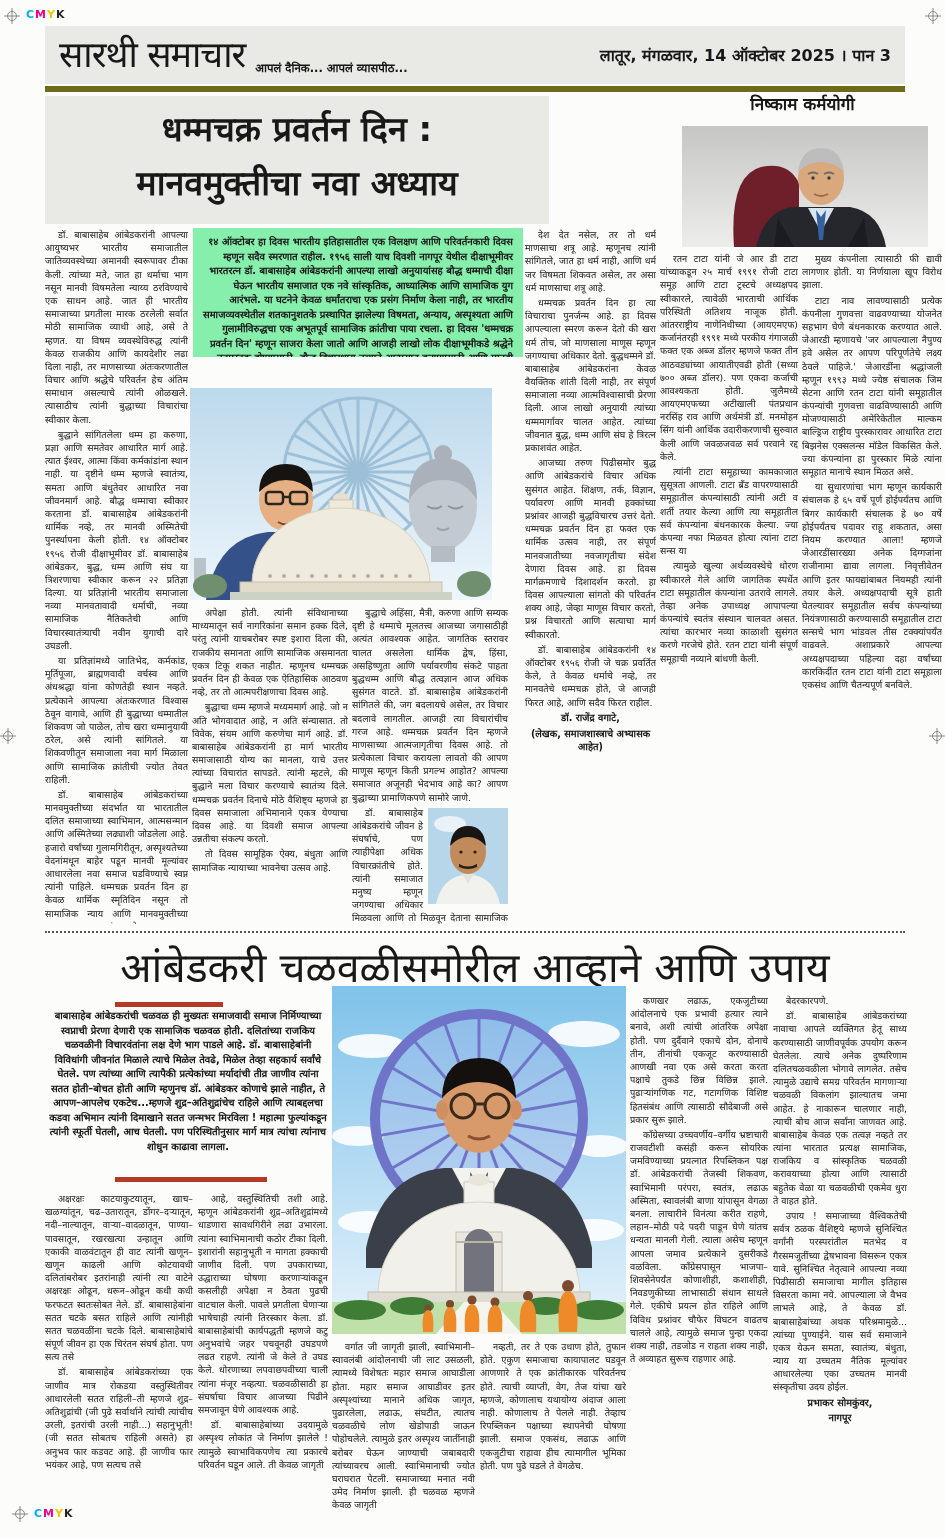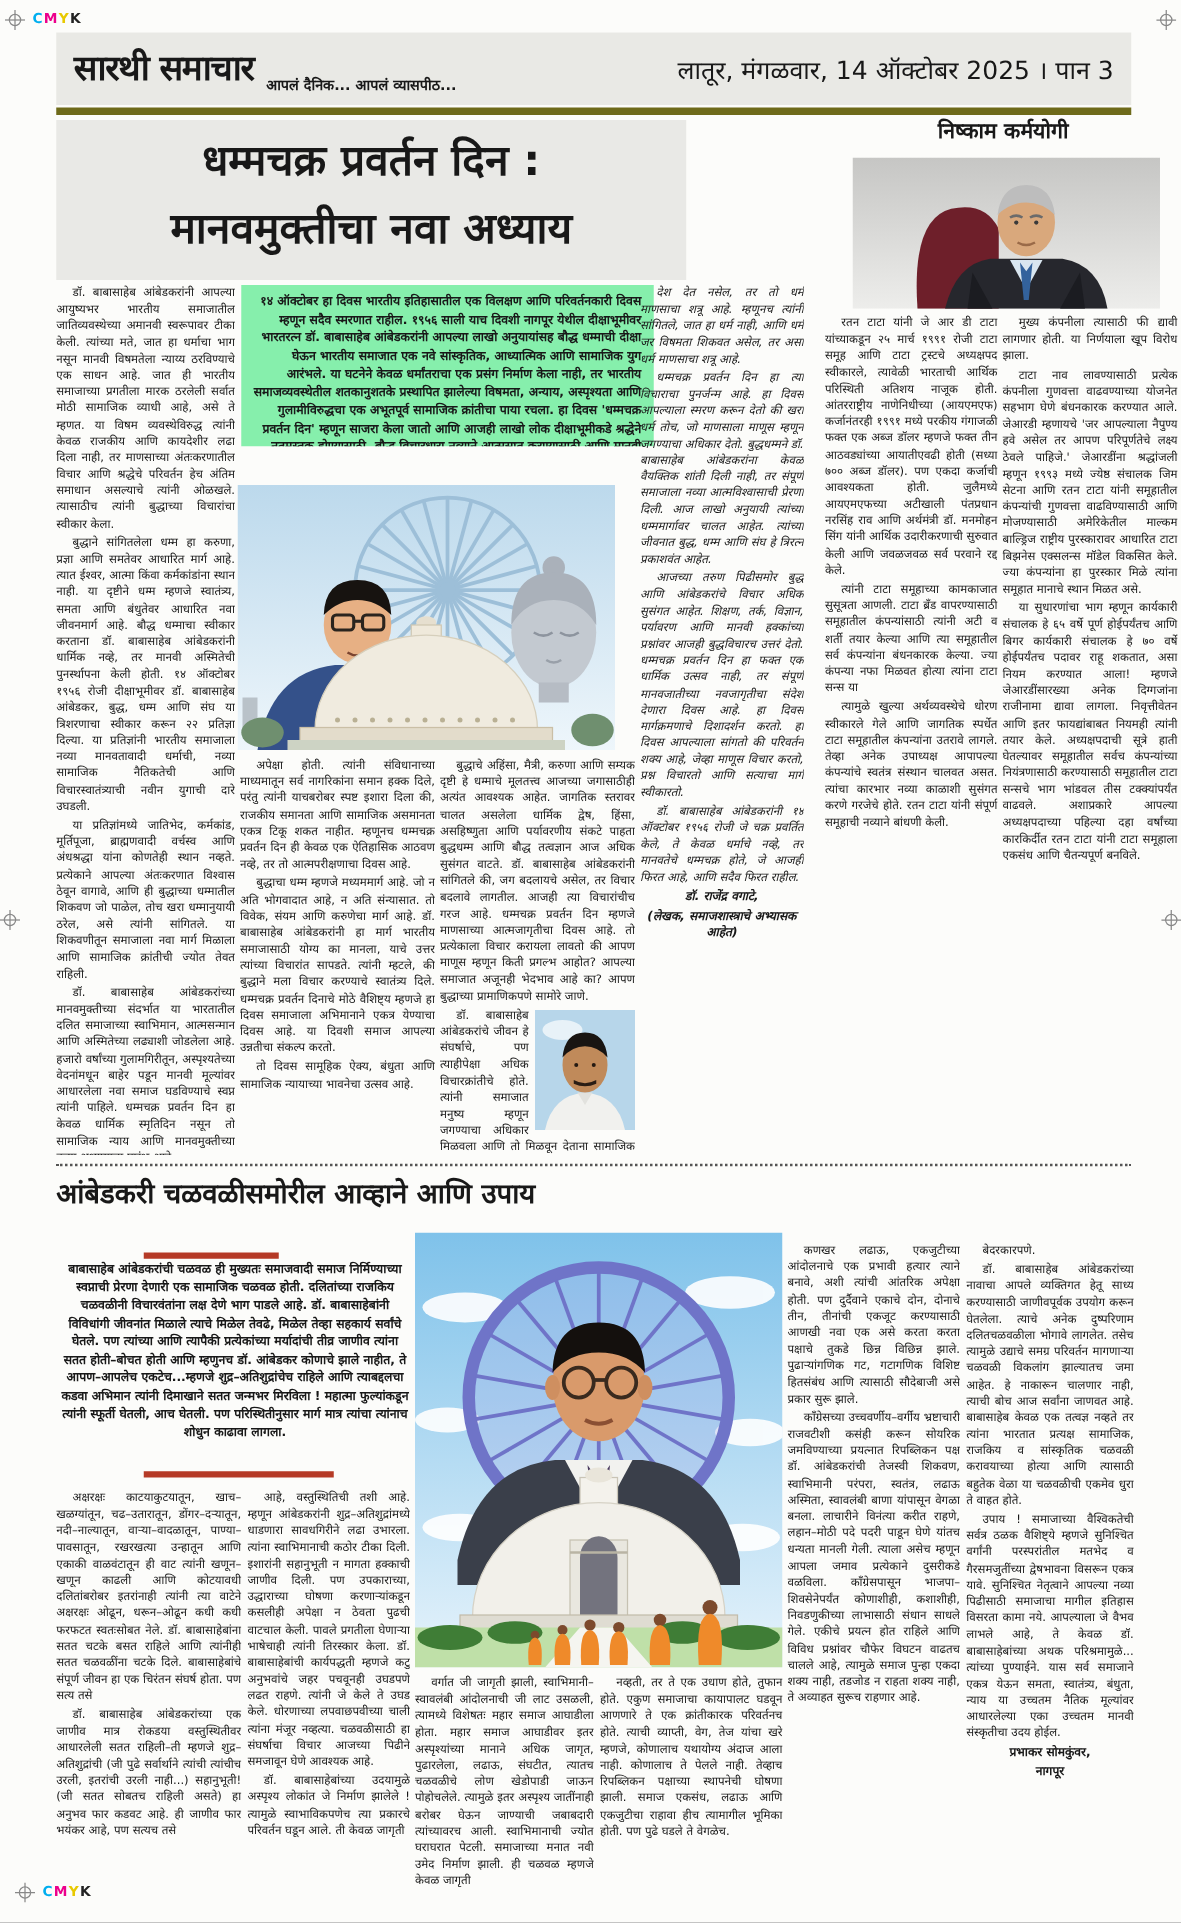--- a/index.html
+++ b/index.html
@@ -6,46 +6,46 @@
   .page{position:relative;width:945px;height:1538px;background:#fcfcfa;
         font-family:"DejaVu Sans",sans-serif;color:#181818;overflow:hidden;margin:0 auto;}
   .abs{position:absolute;}
   
   .cropmark svg{display:block;}
   .cmyk{font-size:11px;font-weight:bold;letter-spacing:1px;font-family:"DejaVu Sans",sans-serif;}
   .cmyk .c{color:#00aeef}.cmyk .m{color:#ec008c}.cmyk .y{color:#e8c900}.cmyk .k{color:#222}
   
   .masthead{left:45px;top:26px;width:860px;height:58px;background:#e9e9e5;
             display:flex;align-items:center;padding:0 14px;box-sizing:border-box;}
-  .m-title{font-size:28px;font-weight:bold;letter-spacing:-1px;line-height:1;}
+  .m-title{font-size:36px;font-weight:normal;letter-spacing:-1px;line-height:1;}
   .m-tagline{font-size:11.5px;font-weight:bold;margin-left:10px;align-self:flex-end;margin-bottom:9px;}
-  .m-date{margin-left:auto;font-size:20px;font-weight:normal;white-space:nowrap;}
+  .m-date{margin-left:auto;font-size:16px;font-weight:bold;white-space:nowrap;}
   .rule-olive{left:45px;top:86px;width:860px;height:6px;background:#6e6a1a;}
   
   .a1-headline{left:45px;top:96px;width:504px;height:128px;background:#e9e9e6;text-align:center;
                font-weight:bold;font-size:34px;line-height:1.6;padding-top:6px;box-sizing:border-box;}
   .body-col{font-size:9.3px;line-height:1.42;text-align:justify;overflow:hidden;}
   .body-col p{margin:0 0 2px 0;text-indent:13px;}
   .a1-colA{left:45px;top:228px;width:143px;height:696px;}
   .a1-intro{left:193px;top:228px;width:330px;height:129px;background:#86efac;box-sizing:border-box;
             padding:7px 10px;font-size:9.9px;font-weight:bold;line-height:1.47;text-align:right;overflow:hidden;}
   .a1-image{left:190px;top:388px;width:302px;height:212px;}
-  .a1-colB{left:512px;top:228px;width:131px;height:696px;font-style:italic;}
+  .a1-colB{left:525px;top:228px;width:131px;height:696px;}
   .a1-colC{left:192px;top:606px;width:156px;height:318px;}
   .a1-colD{left:352px;top:606px;width:156px;height:318px;}
   .author-photo{float:right;width:80px;height:96px;margin:2px 0 2px 5px;}
   .sig{text-align:center;font-weight:bold;font-size:9.7px;text-indent:0 !important;}
   .dotted-sep{left:45px;top:931px;width:860px;height:0;border-top:2px dotted #555;}
   
   .tata-head{left:660px;top:92px;width:285px;text-align:center;font-size:17px;font-weight:bold;}
   .tata-photo{left:682px;top:126px;width:246px;height:121px;}
   .tata-colA{left:660px;top:252px;width:138px;height:670px;}
   .tata-colB{left:802px;top:252px;width:140px;height:670px;}
   
-  .a2-headline{left:45px;top:938px;width:860px;font-weight:bold;font-size:22px;
+  .a2-headline{left:45px;top:938px;width:860px;text-align:center;font-weight:normal;font-size:41px;
                white-space:nowrap;overflow:hidden;}
   .redbar1{left:115px;top:1002px;width:108px;height:5px;background:#b53a26;}
   .redbar2{left:115px;top:1177px;width:152px;height:5px;background:#b53a26;}
   .a2-intro{left:48px;top:1009px;width:280px;height:164px;font-size:9.9px;font-weight:bold;
             line-height:1.47;text-align:center;overflow:hidden;}
   .a2-col1{left:45px;top:1192px;width:148px;height:340px;}
   .a2-col2{left:198px;top:1192px;width:130px;height:340px;}
   .a2-image{left:332px;top:986px;width:294px;height:348px;}
   .a2-col3{left:332px;top:1340px;width:143px;height:192px;}
   .a2-col4{left:480px;top:1340px;width:146px;height:192px;}

